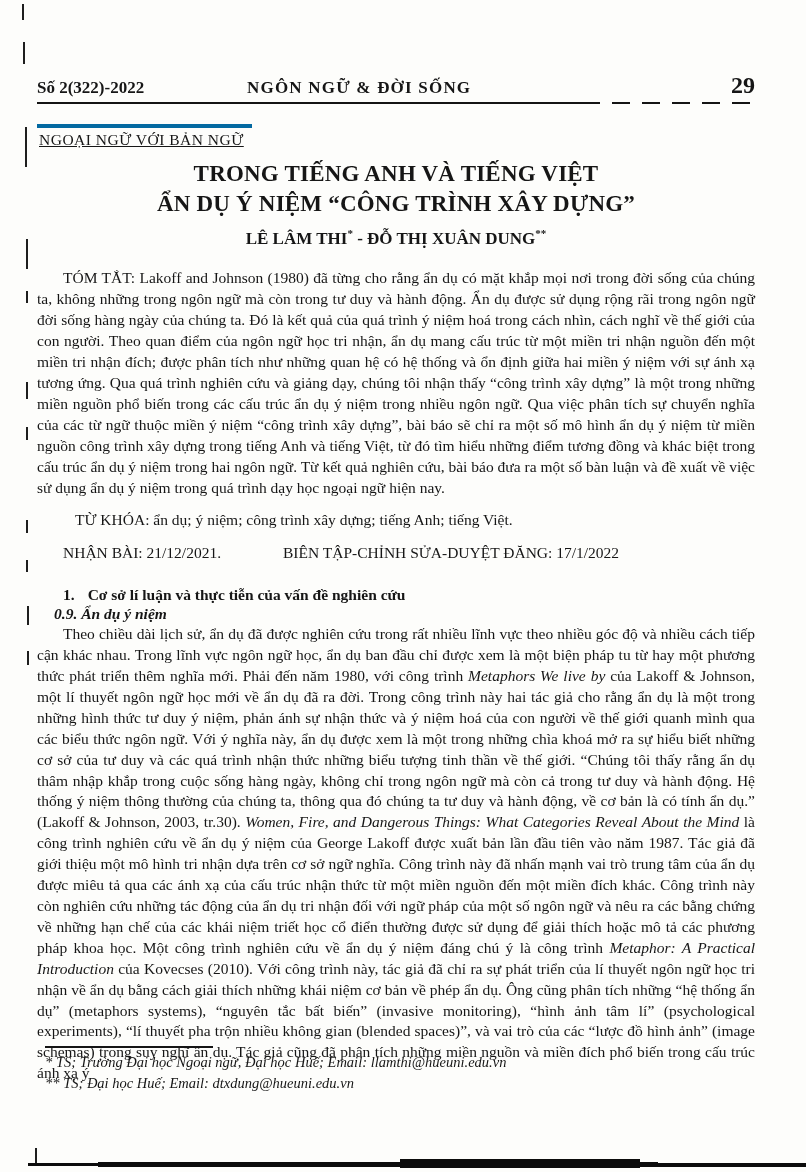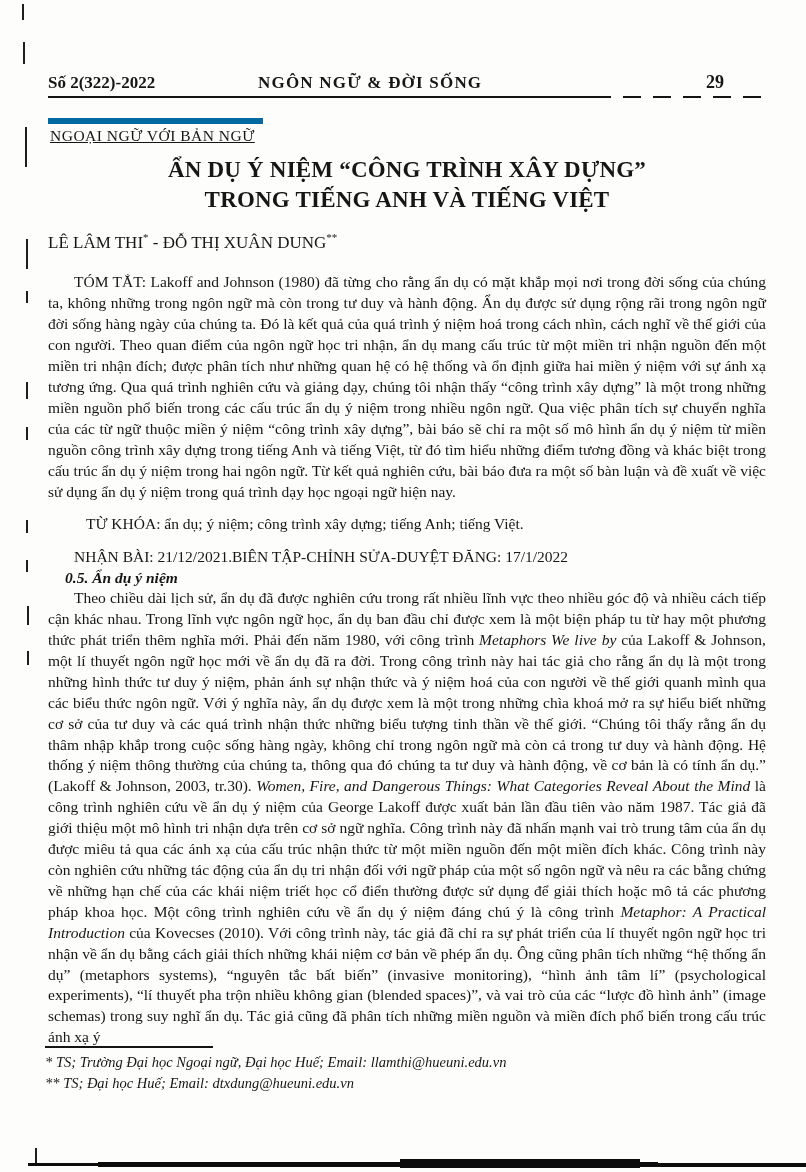--- a/index.html
+++ b/index.html
@@ -2,46 +2,46 @@
 <html><head>
 <meta charset="utf-8">
 <style>
   html,body { margin:0; padding:0; }
   body { background:#e8e8e8; }
   .page {
     position:relative; width:806px; height:1172px; margin:0 auto;
     background:#fdfdfb; overflow:hidden; color:#161616;
     font-family:"Liberation Serif","DejaVu Serif",serif;
   }
-  .col { position:absolute; left:48px; width:718px; top:72px; }
+  .col { position:absolute; left:37px; width:718px; top:72px; }
 
   .hdr { display:flex; align-items:baseline; font-weight:bold; font-size:17px; }
   .hdr .issue { width:210px; }
   .hdr .journal { flex:1; text-align:left; letter-spacing:1.2px; }
-  .hdr .pnum { width:60px; text-align:left; font-size:18px; }
+  .hdr .pnum { width:60px; text-align:right; font-size:24px; }
   .hdr-rule { margin-top:3px; height:2px; display:flex; }
   .hdr-rule .solid { width:545px; background:#141414; }
   .hdr-rule .dashed { flex:1; background:repeating-linear-gradient(90deg,#141414 0 18px,transparent 18px 30px); }
 
   .rubric {
-    margin-top:20px; display:inline-block; border-top:6px solid #0369a1;
+    margin-top:20px; display:inline-block; border-top:4px solid #0369a1;
     padding:3px 8px 0 2px; font-size:15.5px; letter-spacing:.5px;
     text-decoration:underline;
   }
 
   .title { margin-top:10px; text-align:center; font-weight:bold; font-size:23px; line-height:1.3; letter-spacing:.2px; }
-  .authors { font-weight:normal; font-size:17px; margin-top:16px; }
+  .authors { text-align:center; font-weight:bold; font-size:17px; margin-top:8px; }
   .authors sup { font-size:11px; }
 
   .para { font-size:15.5px; line-height:20.9px; text-align:justify; }
   .abstract { margin-top:7px; text-indent:26px; }
   .kv { text-indent:26px; }
   .dates { display:flex;align-items:center; }
   .dates .d1 { margin-left:26px; }
-  .dates .d2 { }
+  .dates .d2 { margin-left:62px; }
 
   .sec-h { margin-top:22px; font-weight:bold; font-size:15.5px; margin-left:26px; }
   .sec-h .num { margin-right:13px; }
   .sub-h { font-weight:bold; font-style:italic; font-size:15.5px; margin-left:17px; margin-top:1px; }
   .body-p { text-indent:26px; }
   .it { font-style:italic; }
 
   .footnotes { position:absolute; left:45px; top:1046px; width:660px; font-size:14.5px; font-style:italic; line-height:21px; }
   .fn-rule { width:168px; height:2px; background:#141414; margin-bottom:4px; }
 
@@ -92,42 +92,45 @@
     <div class="hdr-rule">
       <div class="solid"></div>
       <div class="dashed"></div>
     </div>
 
     <div>
       <span class="rubric">NGOẠI NGỮ VỚI BẢN NGỮ</span>
     </div>
 
     <div class="title">
+      <div>TRONG TIẾNG ANH VÀ TIẾNG VIỆT</div>
       <div>ẨN DỤ Ý NIỆM “CÔNG TRÌNH XÂY DỰNG”</div>
-      <div>TRONG TIẾNG ANH VÀ TIẾNG VIỆT</div>
     </div>
 
     <div class="authors">
       <span>LÊ LÂM THI</span><sup>*</sup><span> - </span><span>ĐỖ THỊ XUÂN DUNG</span><sup>**</sup>
     </div>
 
     <p class="para abstract" style="margin:20px 0 0 0;">
       <span>TÓM TẮT:</span><span> Lakoff and Johnson (1980) đã từng cho rằng ẩn dụ có mặt khắp mọi nơi trong đời sống của chúng ta, không những trong ngôn ngữ mà còn trong tư duy và hành động. Ẩn dụ được sử dụng rộng rãi trong ngôn ngữ đời sống hàng ngày của chúng ta. Đó là kết quả của quá trình ý niệm hoá trong cách nhìn, cách nghĩ về thế giới của con người. Theo quan điểm của ngôn ngữ học tri nhận, ẩn dụ mang cấu trúc từ một miền tri nhận nguồn đến một miền tri nhận đích; được phân tích như những quan hệ có hệ thống và ổn định giữa hai miền ý niệm với sự ánh xạ tương ứng. Qua quá trình nghiên cứu và giảng dạy, chúng tôi nhận thấy “công trình xây dựng” là một trong những miền nguồn phổ biến trong các cấu trúc ẩn dụ ý niệm trong nhiều ngôn ngữ. Qua việc phân tích sự chuyển nghĩa của các từ ngữ thuộc miền ý niệm “công trình xây dựng”, bài báo sẽ chỉ ra một số mô hình ẩn dụ ý niệm từ miền nguồn công trình xây dựng trong tiếng Anh và tiếng Việt, từ đó tìm hiểu những điểm tương đồng và khác biệt trong cấu trúc ẩn dụ ý niệm trong hai ngôn ngữ. Từ kết quả nghiên cứu, bài báo đưa ra một số bàn luận và đề xuất về việc sử dụng ẩn dụ ý niệm trong quá trình dạy học ngoại ngữ hiện nay.</span>
     </p>
 
     <p class="para kv" style="margin:12px;">
       <span>TỪ KHÓA:</span><span> ẩn dụ; ý niệm; công trình xây dựng; tiếng Anh; tiếng Việt.</span>
     </p>
 
     <div class="para dates">
       <span class="d1">NHẬN BÀI: 21/12/2021.</span>
       <span class="d2">BIÊN TẬP-CHỈNH SỬA-DUYỆT ĐĂNG: 17/1/2022</span>
     </div>
 
-    <div class="sub-h">0.5. Ẩn dụ ý niệm</div>
+    <div class="sec-h">
+      <span class="num">1.</span><span>Cơ sở lí luận và thực tiễn của vấn đề nghiên cứu</span>
+    </div>
+    <div class="sub-h">0.9. Ẩn dụ ý niệm</div>
 
     <p class="para body-p" style="margin:1px 0 0 0;">
       <span>Theo chiều dài lịch sử, ẩn dụ đã được nghiên cứu trong rất nhiều lĩnh vực theo nhiều góc độ và nhiều cách tiếp cận khác nhau. Trong lĩnh vực ngôn ngữ học, ẩn dụ ban đầu chỉ được xem là một biện pháp tu từ hay một phương thức phát triển thêm nghĩa mới. Phải đến năm 1980, với công trình </span><span class="it">Metaphors We live by</span><span> của Lakoff &amp; Johnson, một lí thuyết ngôn ngữ học mới về ẩn dụ đã ra đời. Trong công trình này hai tác giả cho rằng ẩn dụ là một trong những hình thức tư duy ý niệm, phản ánh sự nhận thức và ý niệm hoá của con người về thế giới quanh mình qua các biểu thức ngôn ngữ. Với ý nghĩa này, ẩn dụ được xem là một trong những chìa khoá mở ra sự hiểu biết những cơ sở của tư duy và các quá trình nhận thức những biểu tượng tinh thần về thế giới. “Chúng tôi thấy rằng ẩn dụ thâm nhập khắp trong cuộc sống hàng ngày, không chỉ trong ngôn ngữ mà còn cả trong tư duy và hành động. Hệ thống ý niệm thông thường của chúng ta, thông qua đó chúng ta tư duy và hành động, về cơ bản là có tính ẩn dụ.” (Lakoff &amp; Johnson, 2003, tr.30). </span><span class="it">Women, Fire, and Dangerous Things: What Categories Reveal About the Mind</span><span> là công trình nghiên cứu về ẩn dụ ý niệm của George Lakoff được xuất bản lần đầu tiên vào năm 1987. Tác giả đã giới thiệu một mô hình tri nhận dựa trên cơ sở ngữ nghĩa. Công trình này đã nhấn mạnh vai trò trung tâm của ẩn dụ được miêu tả qua các ánh xạ của cấu trúc nhận thức từ một miền nguồn đến một miền đích khác. Công trình này còn nghiên cứu những tác động của ẩn dụ tri nhận đối với ngữ pháp của một số ngôn ngữ và nêu ra các bằng chứng về những hạn chế của các khái niệm triết học cổ điển thường được sử dụng để giải thích hoặc mô tả các phương pháp khoa học. Một công trình nghiên cứu về ẩn dụ ý niệm đáng chú ý là công trình </span><span class="it">Metaphor: A Practical Introduction</span><span> của Kovecses (2010). Với công trình này, tác giả đã chỉ ra sự phát triển của lí thuyết ngôn ngữ học tri nhận về ẩn dụ bằng cách giải thích những khái niệm cơ bản về phép ẩn dụ. Ông cũng phân tích những “hệ thống ẩn dụ” (metaphors systems), “nguyên tắc bất biến” (invasive monitoring), “hình ảnh tâm lí” (psychological experiments), “lí thuyết pha trộn nhiều không gian (blended spaces)”, và vai trò của các “lược đồ hình ảnh” (image schemas) trong suy nghĩ ẩn dụ. Tác giả cũng đã phân tích những miền nguồn và miền đích phổ biến trong cấu trúc ánh xạ ý</span>
     </p>
 
   </div>
 
   <div class="footnotes">
     <div class="fn-rule"></div>
     <div>* TS; Trường Đại học Ngoại ngữ, Đại học Huế; Email: llamthi@hueuni.edu.vn</div>

